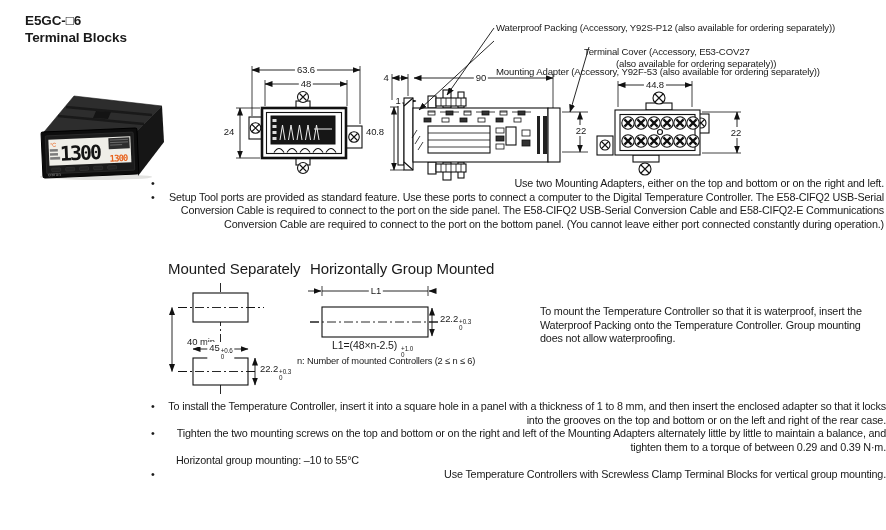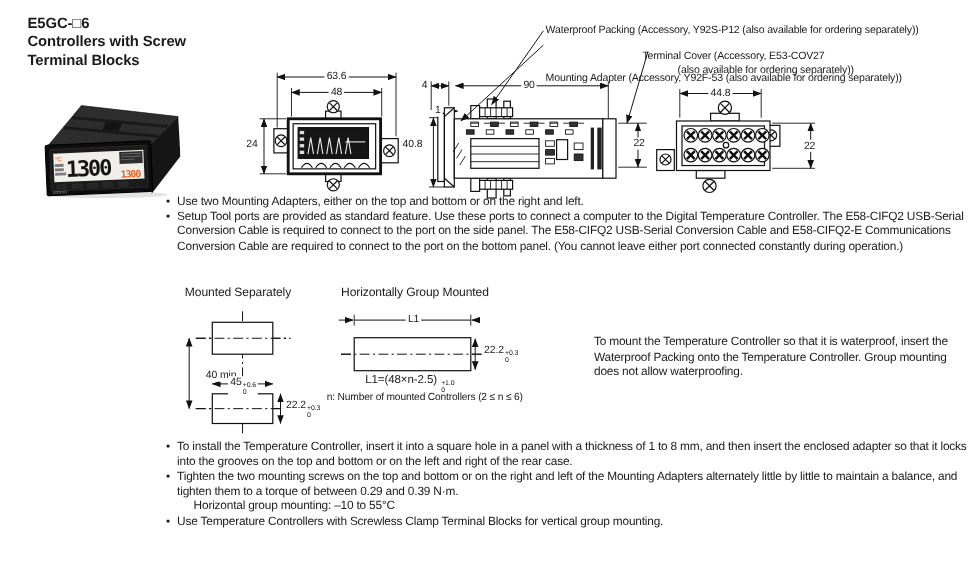--- a/index.html
+++ b/index.html
@@ -10,24 +10,24 @@
   .title{left:25px;top:12px;font-size:13.5px;font-weight:bold;line-height:17px;letter-spacing:-0.1px;}
   
   .callout{font-size:9.6px;letter-spacing:-0.15px;white-space:nowrap;}
   
   .dim{font-size:9.5px;background:#fff;padding:0 2px;white-space:nowrap;letter-spacing:-0.1px;}
   .ctr{transform:translateX(-50%);}
   .tol{display:inline-flex;flex-direction:column;justify-content:center;vertical-align:-2px;
        font-size:6.3px;line-height:6.4px;margin-left:1px;}
   
   .notes{font-size:10.8px;line-height:13.5px;letter-spacing:-0.18px;}
-  .note{position:relative;padding-left:11px;}
+  .note{position:relative;padding-left:11px;text-align:right;}
   .note::before{content:"•";position:absolute;left:1px;top:0;}
   .subnote{padding-left:26px;}
-  .sechead{font-size:11px;letter-spacing:-0.1px;white-space:nowrap;}
+  .sechead{font-size:15px;letter-spacing:-0.1px;white-space:nowrap;}
   .para{font-size:10.8px;line-height:13.5px;letter-spacing:-0.18px;}
   svg{display:block;}
   .ln{stroke:#111;stroke-width:1.1;fill:none;}
   .lnf{stroke:#111;stroke-width:1.1;fill:#fff;}
   .thick{stroke:#111;stroke-width:2.6;fill:#fff;}
   .dimline{stroke:#111;stroke-width:0.9;fill:none;}
   .extline{stroke:#111;stroke-width:0.8;fill:none;}
   .cline{stroke:#111;stroke-width:0.9;fill:none;stroke-dasharray:9 3 2 3;}
 </style>
 </head>
@@ -240,21 +240,20 @@
       <rect x="55" y="82.5" width="9" height="3.6" rx="1" fill="#242424" stroke="#3a3a3a" stroke-width="0.5"></rect>
       <rect x="69" y="82.5" width="9" height="3.6" rx="1" fill="#242424" stroke="#3a3a3a" stroke-width="0.5"></rect>
       <rect x="83" y="82.5" width="9" height="3.6" rx="1" fill="#242424" stroke="#3a3a3a" stroke-width="0.5"></rect>
     </g>
     <text x="23" y="90.5" font-size="4.6" fill="#8c8c8c">omron</text>
   </g>
 </svg>
 
 <div class="abs title">
   <div>E5GC-□6</div>
-  <div>Controllers with Screw</div>
   <div>Terminal Blocks</div>
 </div>
 
 <div class="abs callout" style="left:496px;top:22px;">Waterproof Packing (Accessory, Y92S-P12 (also available for ordering separately))</div>
 <div class="abs callout" style="left:496px;top:34px;margin-top:32px;">Mounting Adapter (Accessory, Y92F-53 (also available for ordering separately))</div>
 <div class="abs callout" style="left:584px;top:46px;">Terminal Cover (Accessory, E53-COV27</div>
 <div class="abs callout" style="left:584px;top:58px;padding-left:32px;">(also available for ordering separately))</div>
 
 <div class="abs dim ctr" style="left:306px;top:64px;">63.6</div>
 <div class="abs dim ctr" style="left:306px;top:78px;">48</div>

